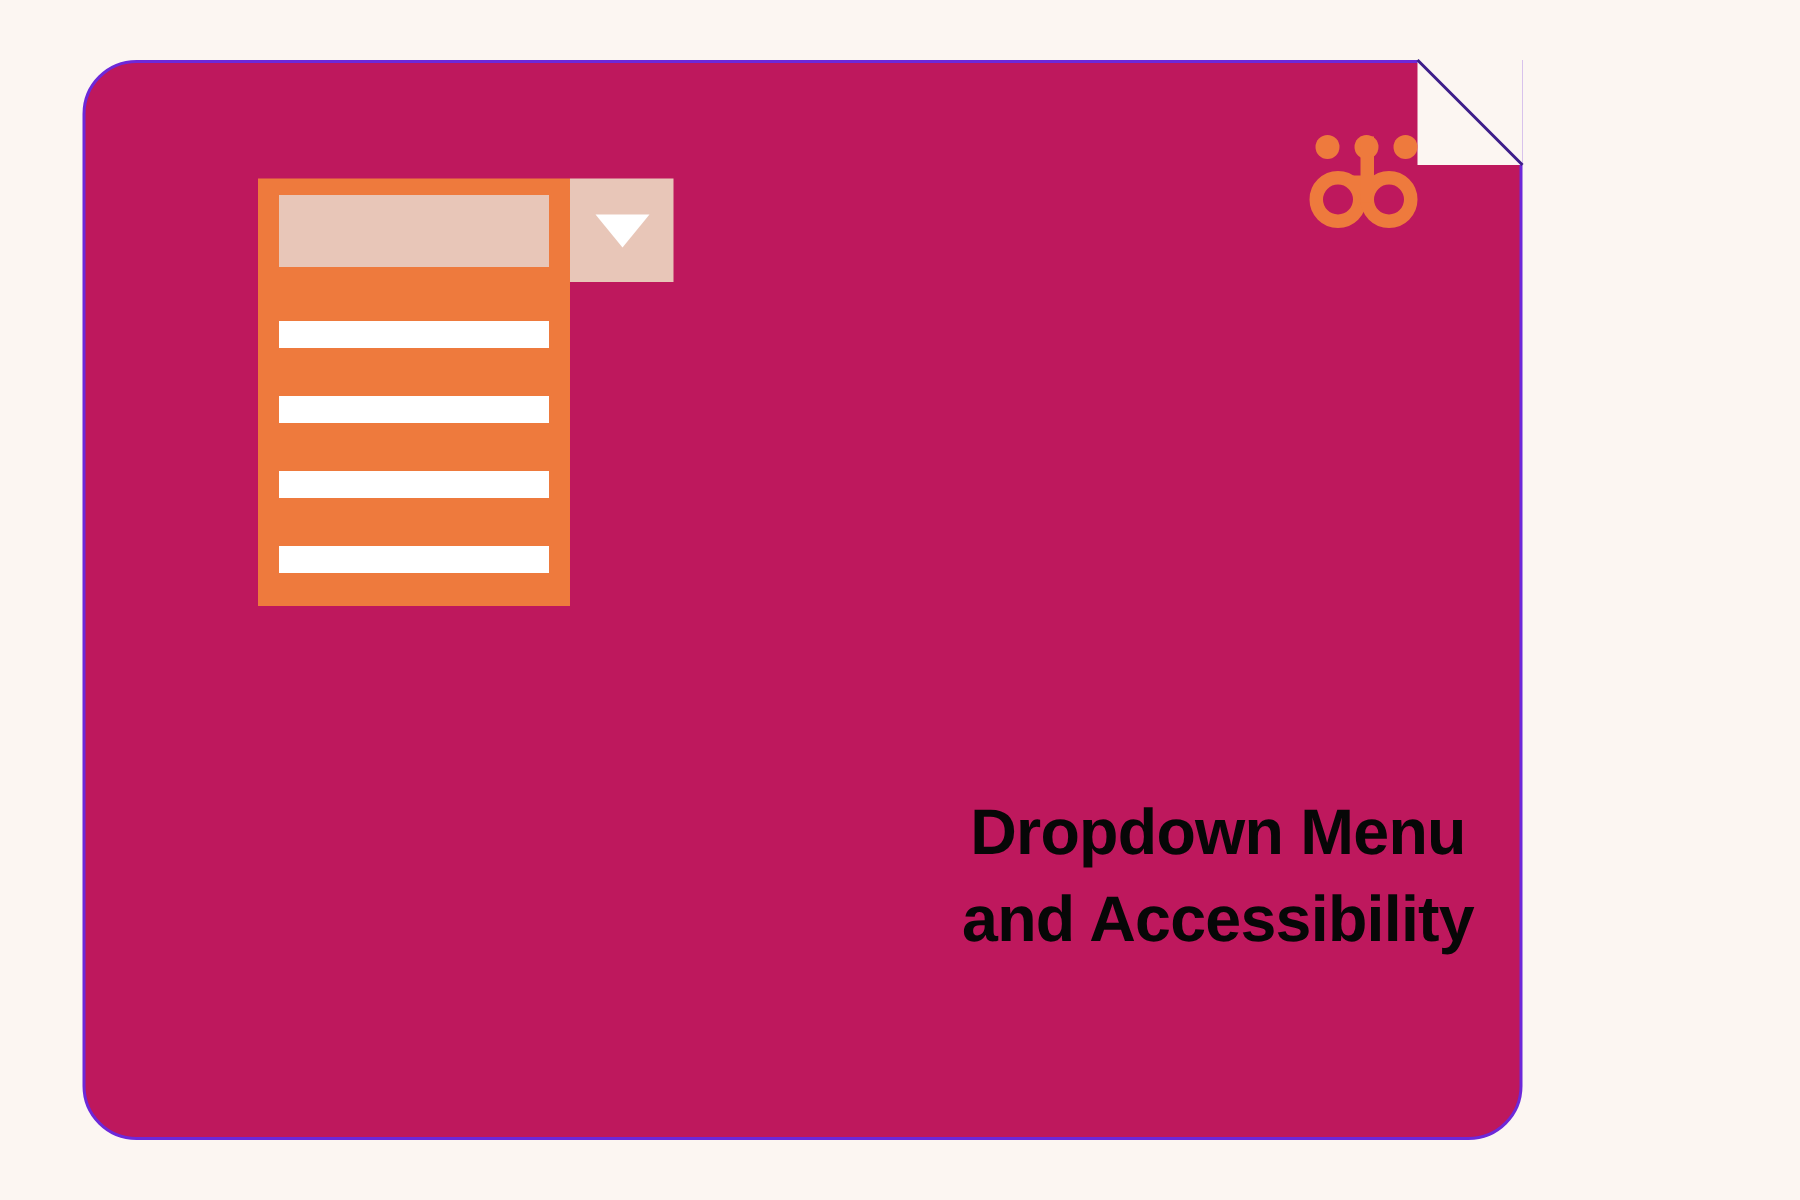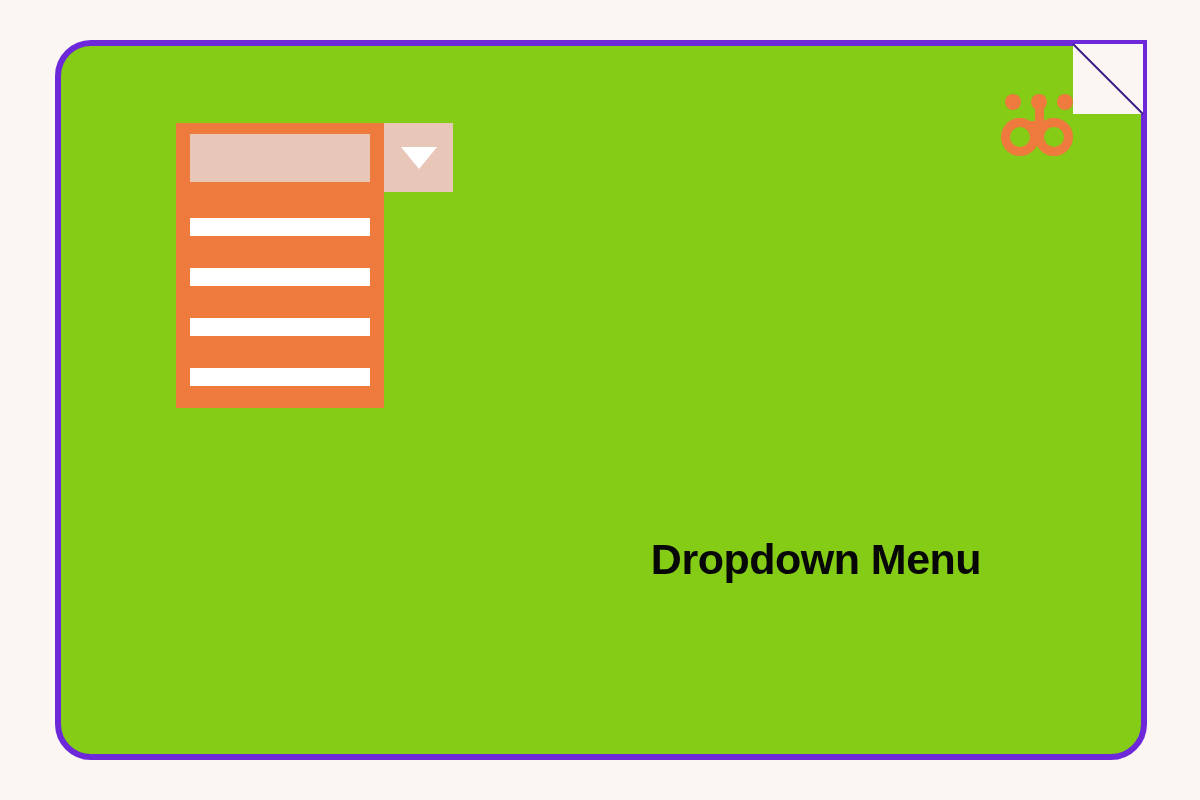--- a/index.html
+++ b/index.html
@@ -8,24 +8,24 @@
   height: 800px;
   background: #fcf6f2;
   font-family: -apple-system, BlinkMacSystemFont, "Segoe UI", Arial, sans-serif;
   position: relative;
   overflow: hidden;
 }
 .card {
   position: absolute;
   top: 40px;
   left: 55px;
-  width: 1092px;
+  width: 960px;
   height: 720px;
-  background: #84cc16;
-  border: 6px solid #6d28d9;
+  background: #be185d;
+  border: 2px solid #6d28d9;
   border-radius: 36px 0 36px 36px;
 }
 .card-clip {
   position: absolute;
   top: -2px;
   right: -2px;
   width: 70px;
   height: 70px;
   background: #fcf6f2;
 }
@@ -177,14 +177,15 @@
     <div class="dd-body">
       <div class="dd-line"></div>
       <div class="dd-line"></div>
       <div class="dd-line"></div>
       <div class="dd-line"></div>
     </div>
   </div>
 
   <div class="headline">
     <span>Dropdown Menu</span><br>
+    <span>and Accessibility</span>
   </div>
 </div>
 
 </body></html>

